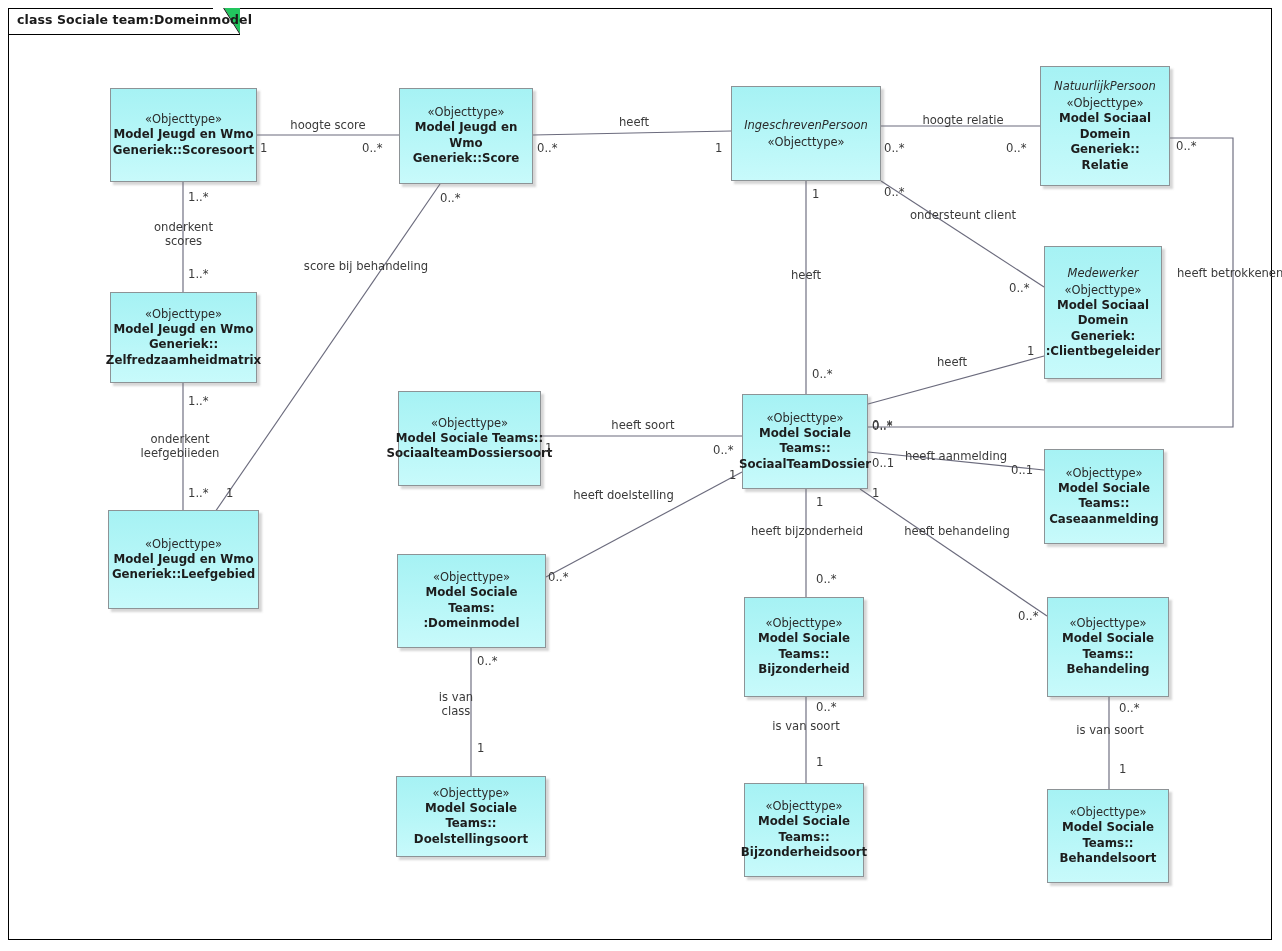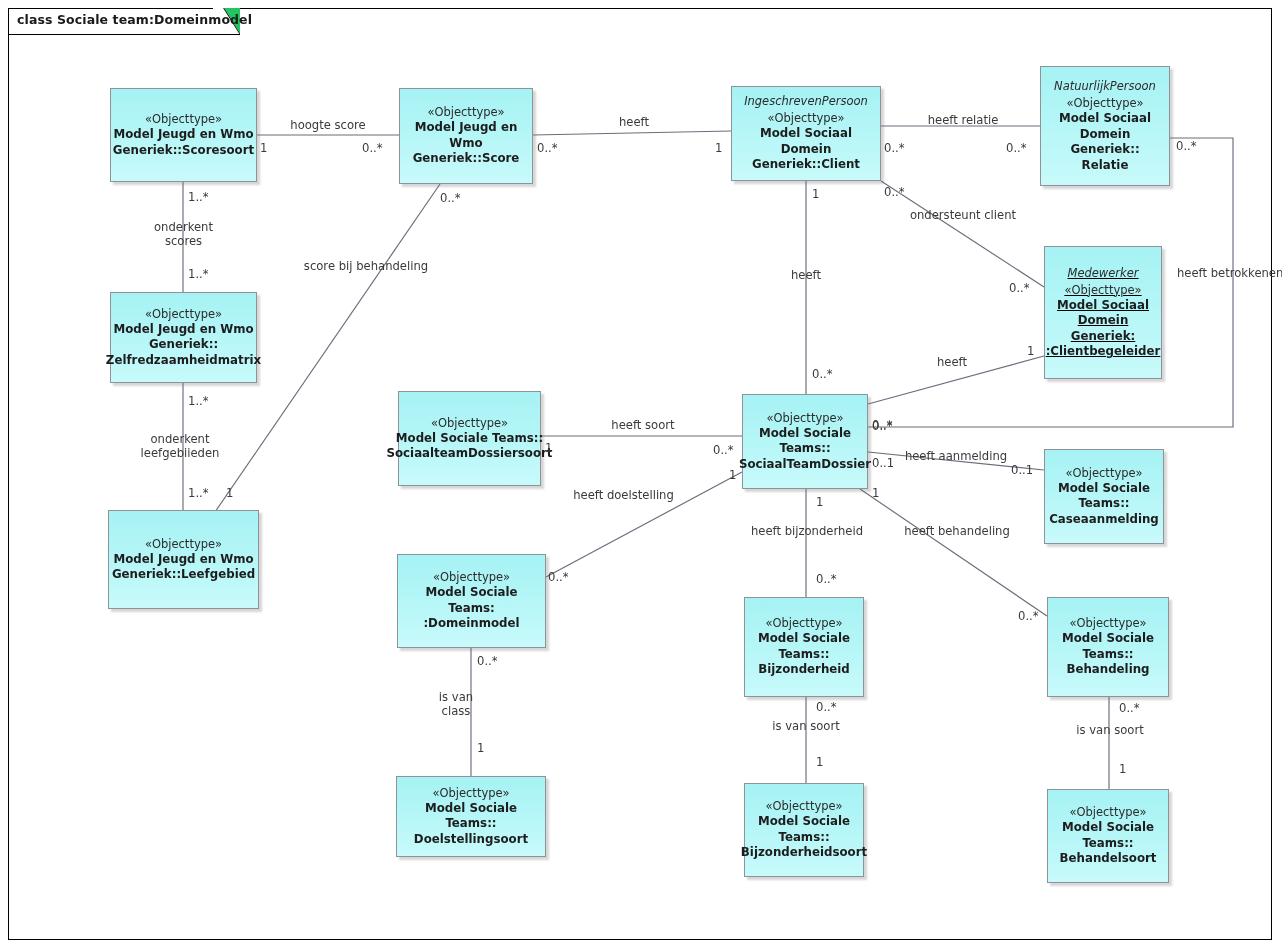--- a/index.html
+++ b/index.html
@@ -200,33 +200,31 @@
 
   <div class="cls" style="left:399px;top:88px;width:134px;height:96px;">
     <div class="stereo">«Objecttype»</div>
     <div class="cname">Model Jeugd en Wmo
 Generiek::Score</div>
   </div>
 
   <div class="cls" style="left:731px;top:86px;width:150px;height:95px;">
     <div class="pname">IngeschrevenPersoon</div>
     <div class="stereo">«Objecttype»</div>
-    <div class="cname">Model Sociaal Domein
-Generiek::Client</div>
   </div>
 
   <div class="cls" style="left:1040px;top:66px;width:130px;height:120px;">
     <div class="pname">NatuurlijkPersoon</div>
     <div class="stereo">«Objecttype»</div>
     <div class="cname">Model Sociaal
 Domein Generiek::
 Relatie</div>
   </div>
 
-  <div class="cls" style="left:1044px;top:246px;width:118px;height:133px;text-decoration:underline;">
+  <div class="cls" style="left:1044px;top:246px;width:118px;height:133px;">
     <div class="pname">Medewerker</div>
     <div class="stereo">«Objecttype»</div>
     <div class="cname">Model Sociaal
 Domein Generiek:
 :Clientbegeleider</div>
   </div>
 
   <div class="cls" style="left:110px;top:292px;width:147px;height:91px;">
     <div class="stereo">«Objecttype»</div>
     <div class="cname">Model Jeugd en Wmo
@@ -295,21 +293,21 @@
 
   <div class="cls" style="left:1047px;top:789px;width:122px;height:94px;">
     <div class="stereo">«Objecttype»</div>
     <div class="cname">Model Sociale
 Teams::
 Behandelsoort</div>
   </div>
 
   <div class="lab" style="left:286px;top:118px;width:84px;">hoogte score</div>
   <div class="lab" style="left:608px;top:115px;width:52px;">heeft</div>
-  <div class="lab" style="left:920px;top:113px;width:86px;">heeft relatie</div>
+  <div class="lab" style="left:920px;top:113px;width:86px;">hoogte relatie</div>
   <div class="lab" style="left:906px;top:208px;width:114px;">ondersteunt client</div>
   <div class="lab" style="left:126px;top:220px;width:115px;">onderkent
 scores</div>
   <div class="lab" style="left:110px;top:432px;width:140px;">onderkent
 leefgebiieden</div>
   <div class="lab" style="left:302px;top:259px;width:128px;">score bij behandeling</div>
   <div class="lab" style="left:780px;top:268px;width:52px;">heeft</div>
   <div class="lab" style="left:926px;top:355px;width:52px;">heeft</div>
   <div class="lab" style="left:603px;top:418px;width:80px;">heeft soort</div>
   <div class="lab" style="left:1177px;top:266px;width:110px;text-align:left;">heeft betrokkenen</div>

